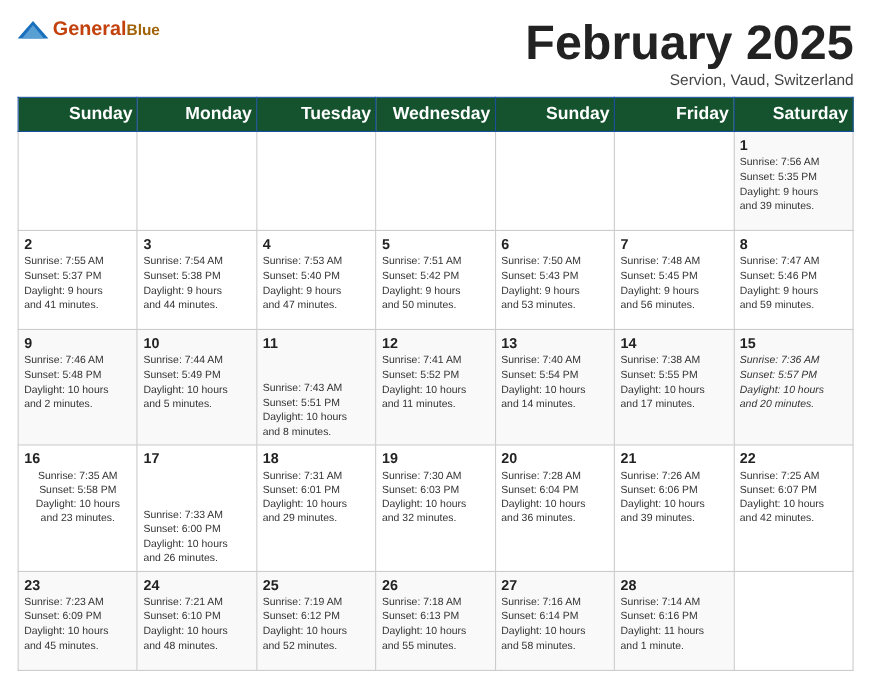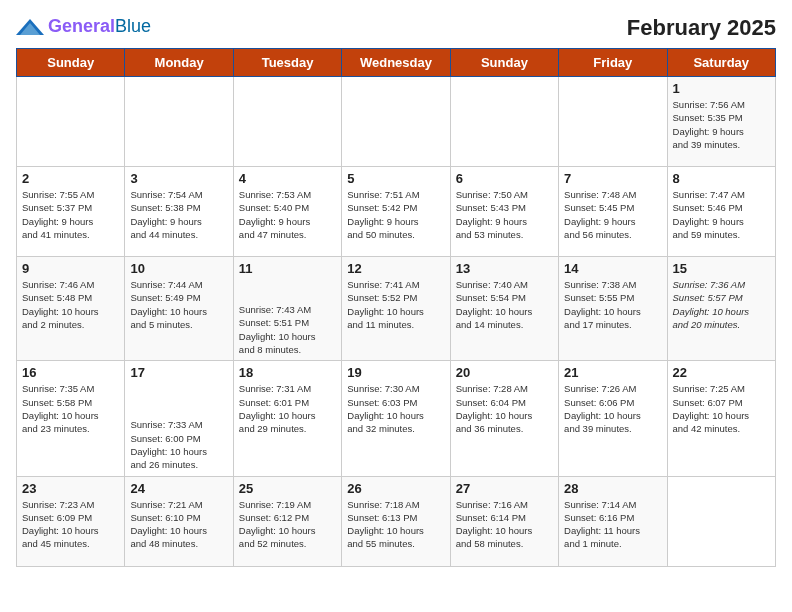--- a/index.html
+++ b/index.html
@@ -17,56 +17,56 @@
       margin-bottom: 8px;
     }
     .logo {
       display: flex;
       align-items: center;
       gap: 4px;
     }
     .logo-text-general {
       font-size: 18px;
       font-weight: bold;
-      color: #8b5cf6;
+      color: #c2410c;
     }
     .logo-text-blue {
-      font-size: 18px;
-      font-weight: normal;
-      color: #0369a1;
+      font-size: 14px;
+      font-weight: bold;
+      color: #a16207;
     }
     .logo-icon {
       width: 28px;
       height: 20px;
     }
     .title-area {
       text-align: right;
     }
     .month-title {
-      font-size: 22px;
+      font-size: 44px;
       font-weight: bold;
       color: #222;
       line-height: 1.1;
     }
     .location-title {
       font-size: 14px;
       color: #444;
     }
     table {
       width: 100%;
       border-collapse: collapse;
       table-layout: fixed;
     }
     thead tr th {
-      background: #c2410c;
+      background: #14532d;
       color: #fff;
-      font-size: 13px;
+      font-size: 16px;
       font-weight: bold;
       padding: 6px 4px;
-      text-align: center;
+      text-align: right;
       border: 1px solid #1a4f9a;
     }
     tbody tr td {
       border: 1px solid #ccc;
       vertical-align: top;
       padding: 4px 5px;
       height: 90px;
       background: #fff;
     }
     tbody tr:nth-child(odd) td {
@@ -96,20 +96,21 @@
     <svg class="logo-icon" viewBox="0 0 28 20" xmlns="http://www.w3.org/2000/svg">
       <polygon points="14,2 28,18 0,18" fill="#1a6fbd"></polygon>
       <polygon points="14,6 24,18 4,18" fill="#5a9fd4"></polygon>
     </svg>
     <div>
       <span class="logo-text-general">General</span><span class="logo-text-blue">Blue</span>
     </div>
   </div>
   <div class="title-area">
     <div class="month-title">February 2025</div>
+    <div class="location-title">Servion, Vaud, Switzerland</div>
   </div>
 </div>
 
 <table>
   <thead>
     <tr>
     <th>Sunday</th>
         <th>Monday</th>
         <th>Tuesday</th>
         <th>Wednesday</th>
@@ -232,21 +233,21 @@
           <span class="day-number">15</span>
           <div class="day-info" style="white-space: pre-line; font-style: italic;">Sunrise: 7:36 AM
 Sunset: 5:57 PM
 Daylight: 10 hours
 and 20 minutes.</div>
         </td>
       </tr>
       <tr>
         <td>
           <span class="day-number">16</span>
-          <div class="day-info" style="white-space: pre-line;">Sunrise: 7:35 AM
+          <div class="day-info" style="white-space: pre-line; text-align: center;">Sunrise: 7:35 AM
 Sunset: 5:58 PM
 Daylight: 10 hours
 and 23 minutes.</div>
         </td>
         <td>
           <span class="day-number">17</span>
           <div class="day-info" style="white-space: pre-line; margin-top: 38px;">Sunrise: 7:33 AM
 Sunset: 6:00 PM
 Daylight: 10 hours
 and 26 minutes.</div>

